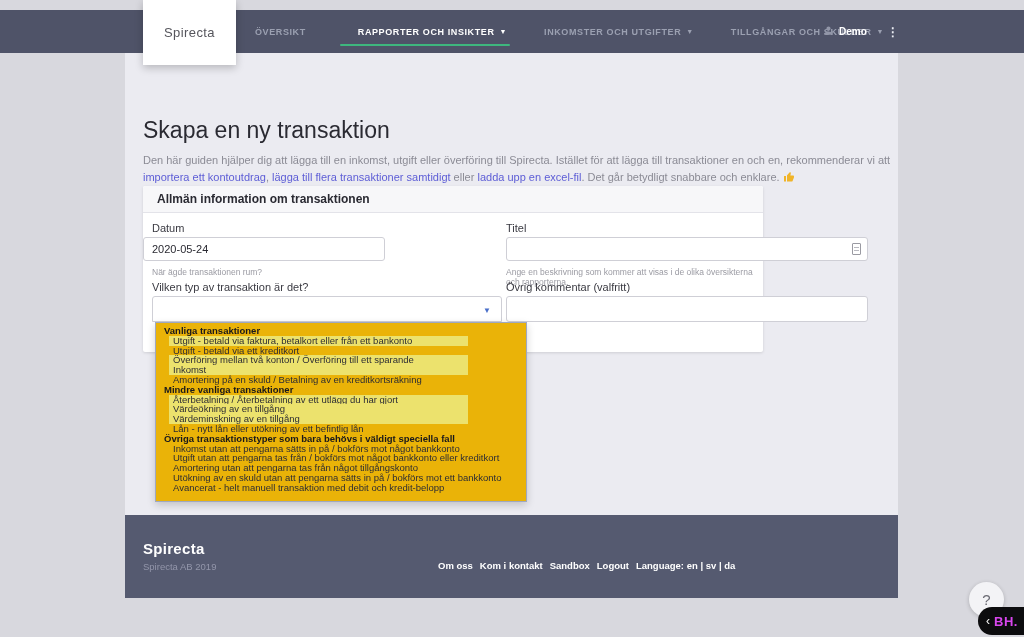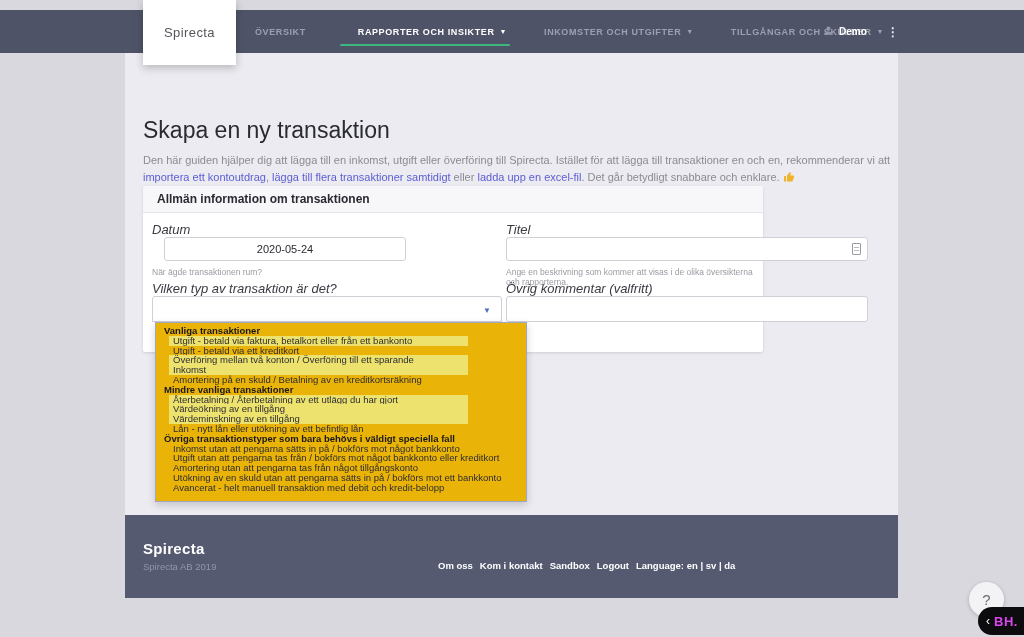--- a/index.html
+++ b/index.html
@@ -24,24 +24,24 @@
   
   .content-col { position:absolute; left:125px; top:53px; width:773px; height:545px; background:var(--content-bg,#ebebf1); }
   .page-title { position:absolute; left:18px; top:64px; font-size:23px; font-weight:400; color:#2a2a32; }
   .intro { position:absolute; left:18px; top:99px; width:748px; font-size:11px; line-height:17px; color:#8b8b95; }
   .intro a { color:var(--link,#5d5dd6); text-decoration:none; cursor:pointer; }
   .thumb svg { vertical-align:-2px; }
 
   
   .card { position:absolute; left:18px; top:133px; width:620px; height:166px; background:#ffffff; border-radius:2px; box-shadow:0 1px 3px rgba(0,0,0,.12); }
   .card-header { height:27px; background:#f7f7f9; border-bottom:1px solid #e3e3e9; border-radius:2px 2px 0 0; display:flex; align-items:center; padding-left:14px; font-size:12px; font-weight:bold; color:#2a2a32; }
-  .lbl { position:absolute; font-size:13px; color:#3a3a42;font-style:italic; }
+  .lbl { position:absolute; font-size:11px; color:#3a3a42; }
   .helper { position:absolute; font-size:8.5px; color:#9b9ba3; }
   .inp { position:absolute; height:24px; border:1px solid #cfcfd6; border-radius:3px; background:#fff; font-size:11px; color:#2a2a32; padding:0 8px; font-family:inherit; outline:none; }
-  .lbl-datum { left:9px; top:36px; }   .inp-datum { left:21px; top:51px; width:242px;text-align:center; }   .helper-datum { left:9px; top:81px; }
+  .lbl-datum { left:9px; top:36px; }   .inp-datum { left:0; top:51px; width:242px; }   .helper-datum { left:9px; top:81px; }
   .lbl-titel { left:363px; top:36px; } .inp-titel { left:363px; top:51px; width:505px; width:362px; } .helper-titel { left:363px; top:81px; }
   .titel-icon { position:absolute; left:709px; top:57px; width:9px; height:12px; border:1px solid #9a9aa2; border-radius:1px; background:#fff; }
   .titel-icon::after { content:""; position:absolute; left:1px; right:1px; top:3px; height:1px; background:#b9b9c0; box-shadow:0 3px 0 #b9b9c0; }
   .lbl-typ { left:9px; top:95px; }
   .selectbox { position:absolute; left:9px; top:110px; width:350px; height:26px; border:1px solid #cfcfd6; border-radius:3px 3px 0 0; background:#fff; cursor:pointer; }
   .selectbox .sel-caret { position:absolute; right:10px; top:9px; font-size:8px; color:var(--select-caret,#4a6fc9); }
   .lbl-kommentar { left:363px; top:95px; } .inp-kommentar { left:363px; top:110px; width:362px; height:26px; } .helper-kommentar { left:363px; top:143px; }
 
   
   .dropdown { position:absolute; left:30px; top:269px; width:372px; height:180px; background:#eab308; border:1px solid #9fa8c0; box-shadow:0 3px 8px rgba(0,0,0,.18); z-index:10; padding-top:3px; overflow:hidden; }

